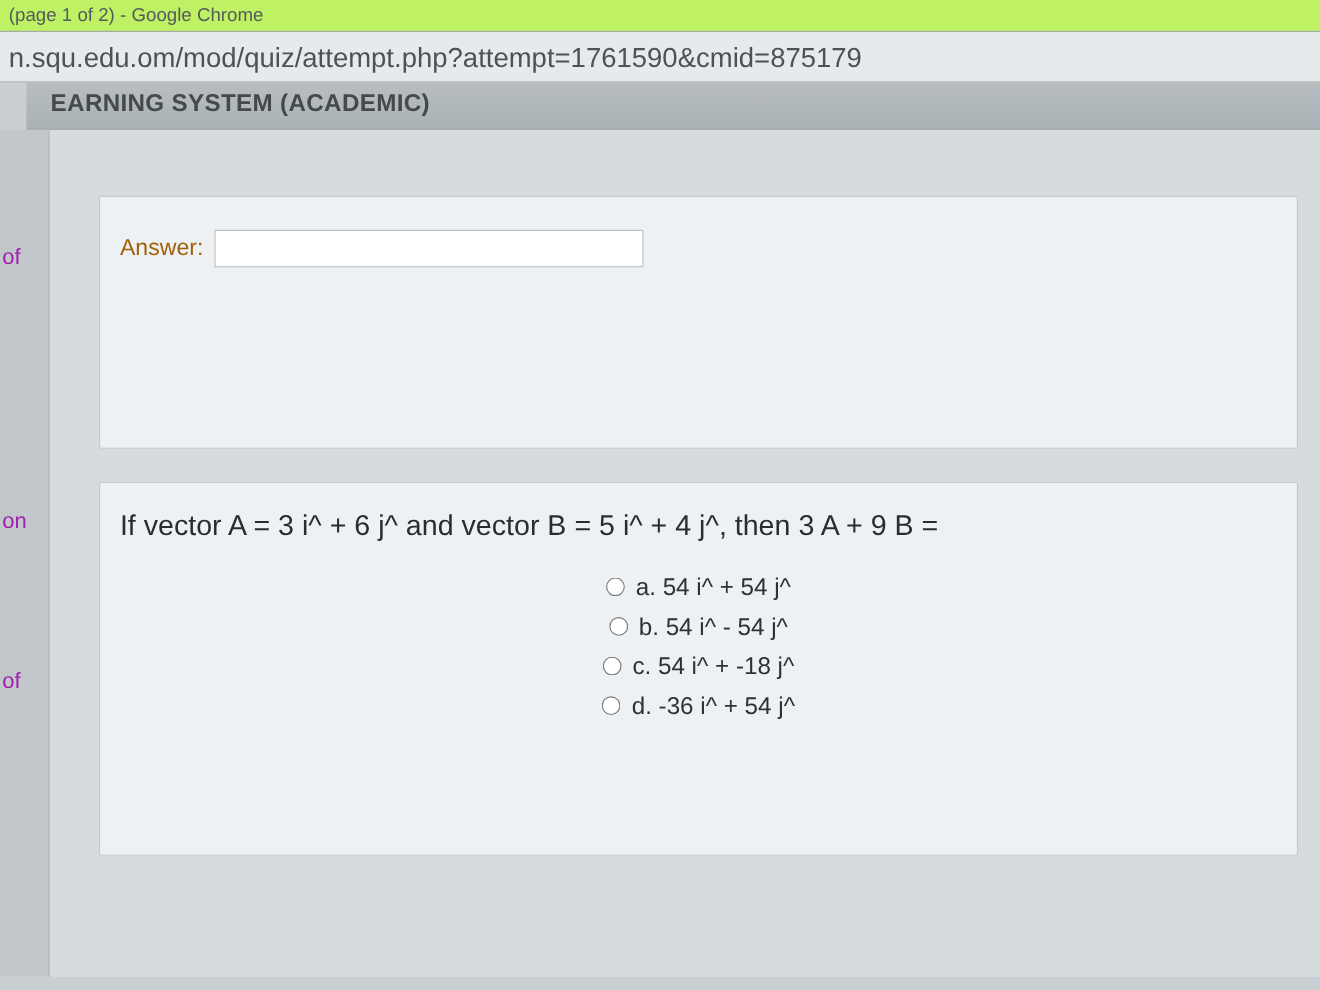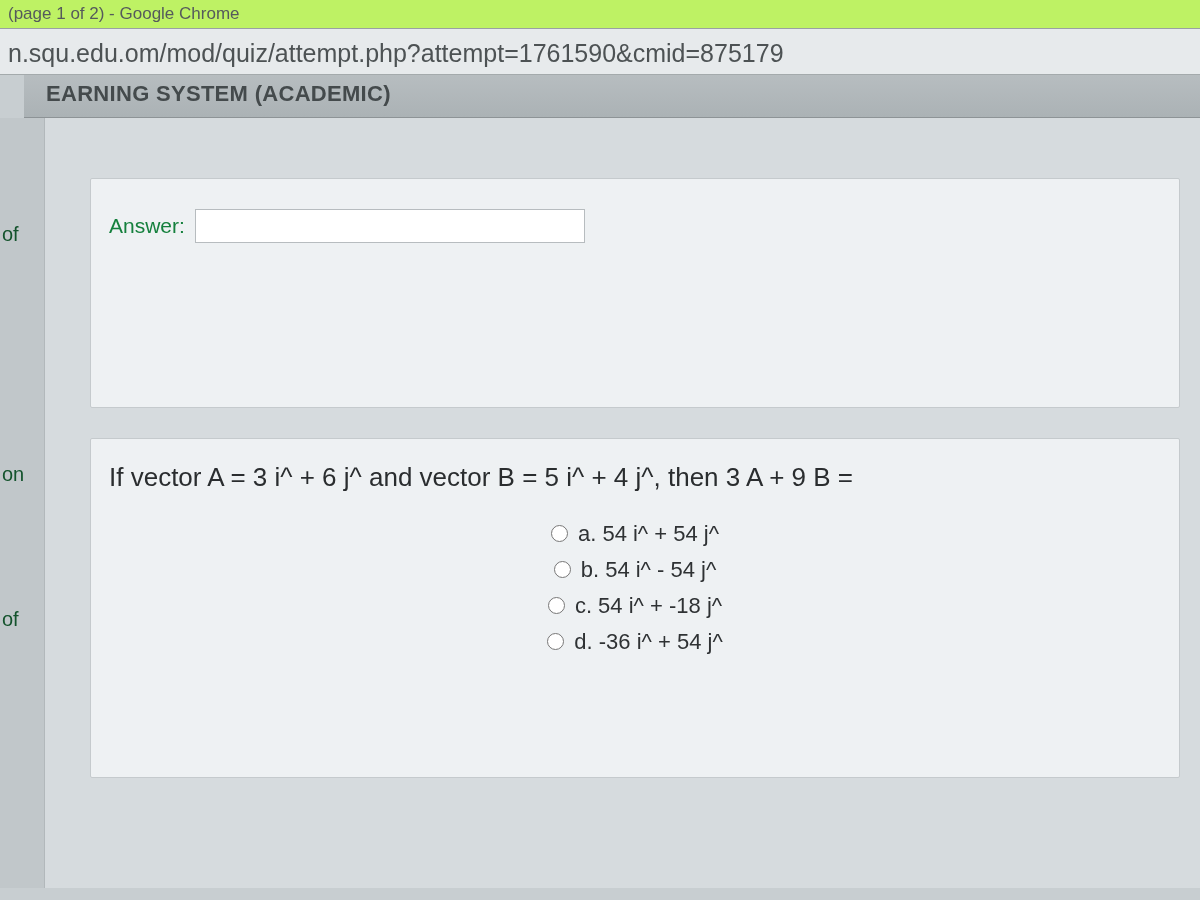--- a/index.html
+++ b/index.html
@@ -45,21 +45,21 @@
     left: 0;
     top: 0;
     bottom: 0;
     width: 45px;
     background: #c1c7ca;
     border-right: 1px solid #b2b8bb;
   }
   .left-nav-label {
     position: absolute;
     left: 2px;
-    color: #14532d;
+    color: #a21caf;
     font-size: 20px;
   }
   .nav-of-1 { top: 105px; }
   .nav-on { top: 345px; }
   .nav-of-2 { top: 490px; }
 
   .panel {
     position: absolute;
     left: 90px;
     right: 20px;
@@ -72,21 +72,21 @@
   .panel-2 { top: 320px; height: 340px; }
 
   .answer-row {
     display: flex;
     align-items: center;
     gap: 10px;
     margin-top: 10px;
   }
   .answer-label {
     font-size: 21px;
-    color: #15803d;
+    color: #a16207;
   }
   .answer-input {
     border: 1px solid #b7bcbf;
     background: #ffffff;
     width: 390px;
     height: 34px;
     font-size: 18px;
     padding: 4px 8px;
   }
 

